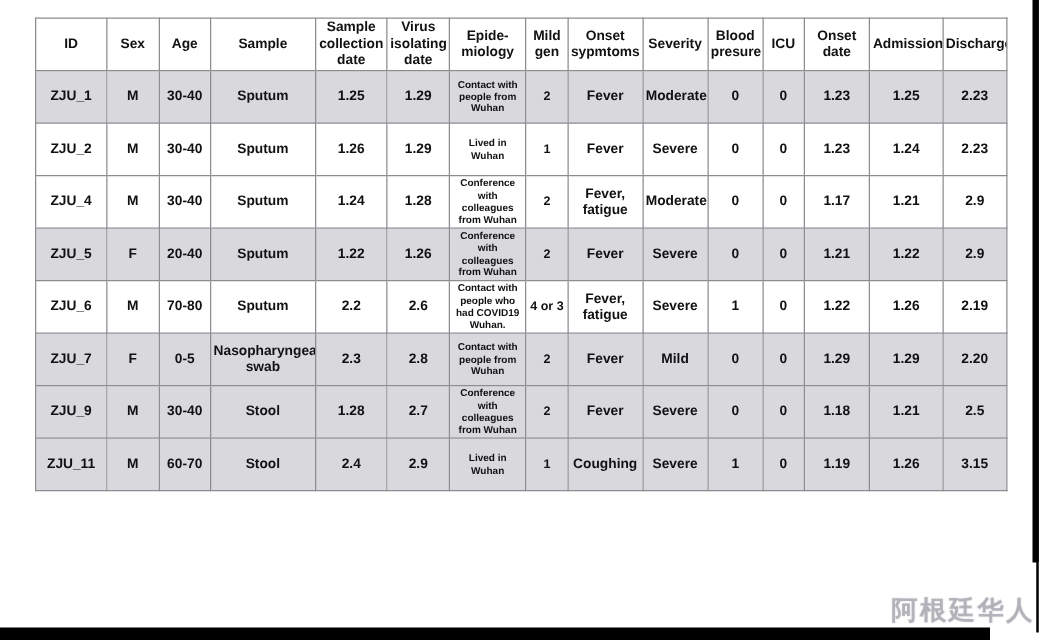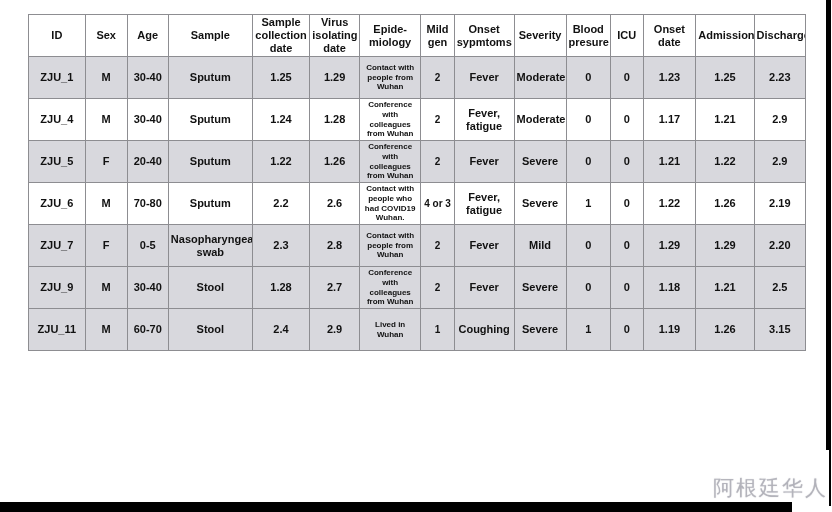--- a/index.html
+++ b/index.html
@@ -23,21 +23,21 @@
   }
   .patient-table th{background:#ffffff;font-size:11px;}
   .patient-table td{font-size:11px;background:#ffffff;}
   .patient-table tr.alt td{background:#d8d8dd;}
   
   .patient-table td:nth-child(7){font-size:8px;line-height:1.2;}
   
   .patient-table td:nth-child(8){font-size:10px;}
   .watermark{
     position:absolute;right:4px;bottom:10px;
-    font-size:21px;font-weight:normal;letter-spacing:2px;
+    font-size:21px;font-weight:bold;letter-spacing:2px;
     color:rgba(165,165,175,0.60);
     text-shadow:0 0 1px rgba(120,120,130,0.45);
     pointer-events:none;white-space:nowrap;
   }
   .bottom-frame-bar{
     position:absolute;left:0;bottom:0;width:792px;height:10px;background:#000000;
   }
   .right-frame-bar{
     position:absolute;top:0;right:1px;width:5px;height:450px;background:#000000;
   }
@@ -99,20 +99,37 @@
           <td>2</td>
           <td>Fever</td>
           <td>Moderate</td>
           <td>0</td>
           <td>0</td>
           <td>1.23</td>
           <td>1.25</td>
           <td>2.23</td>
         </tr>
         <tr>
+          <td>ZJU_2</td>
+          <td>M</td>
+          <td>30-40</td>
+          <td>Sputum</td>
+          <td>1.26</td>
+          <td>1.29</td>
+          <td>Lived in Wuhan</td>
+          <td>1</td>
+          <td>Fever</td>
+          <td>Severe</td>
+          <td>0</td>
+          <td>0</td>
+          <td>1.23</td>
+          <td>1.24</td>
+          <td>2.23</td>
+        </tr>
+        <tr>
           <td>ZJU_4</td>
           <td>M</td>
           <td>30-40</td>
           <td>Sputum</td>
           <td>1.24</td>
           <td>1.28</td>
           <td>Conference with colleagues from Wuhan</td>
           <td>2</td>
           <td>Fever, fatigue</td>
           <td>Moderate</td>

